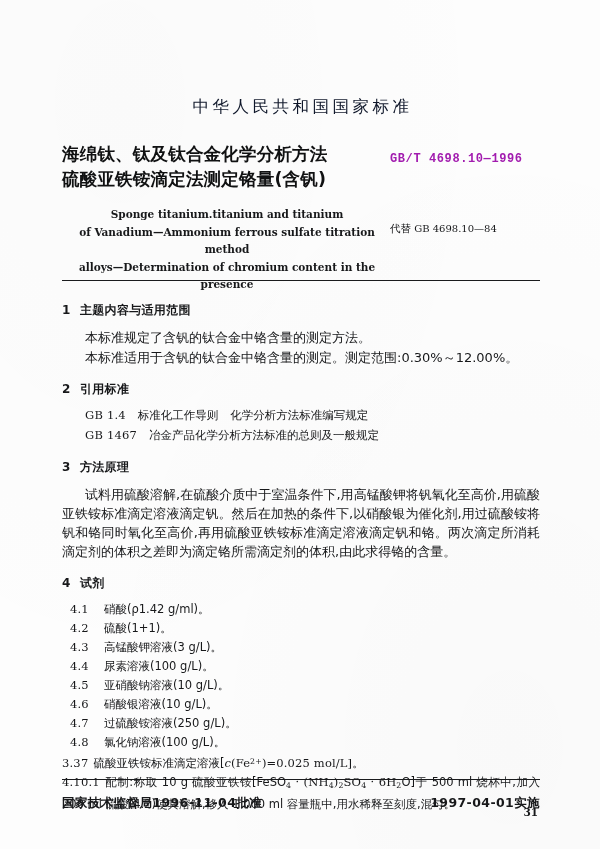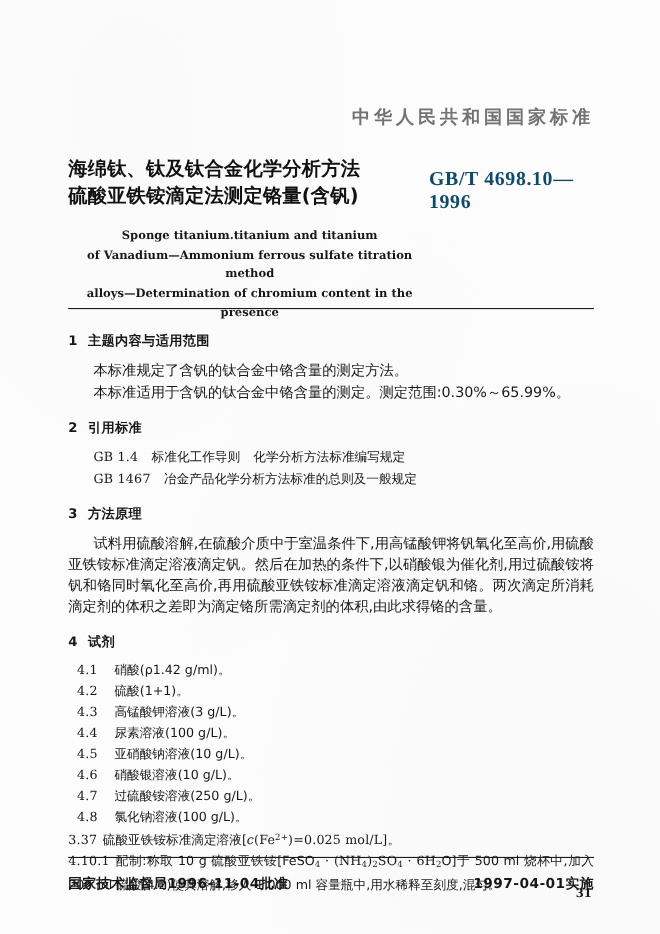--- a/index.html
+++ b/index.html
@@ -33,26 +33,26 @@
     top: 0;
     width: 478px;
     height: 849px;
   }
 
   
   .masthead {
     padding-top: 96px;
   }
   .national-line {
-    text-align: right;
+    text-align: center;
     font-family: "DejaVu Sans", "Liberation Sans", sans-serif;
-    font-weight: bold;
+    font-weight: normal;
     font-size: 16.5px;
     letter-spacing: 3.5px;
-    color: #737373;
+    color: #0f172a;
     padding-left: 3px;
   }
   .title-row {
     position: relative;
     margin-top: 24px;
     height: 52px;
   }
   .title-cn {
     position: absolute;
     left: 0;
@@ -64,25 +64,25 @@
     line-height: 25px;
     letter-spacing: 0.2px;
     color: #101112;
   }
   .std-no {
     position: absolute;
     right: 0;
     top: 10px;
     width: 150px;
     text-align: left;
-    font-family: Liberation Serif, serif;
-    font-weight: bold;
-    font-size: 18px;
+    font-family: Liberation Mono, monospace;
+    font-weight: bold;
+    font-size: 12px;
     letter-spacing: 0.6px;
-    color: #0c4a6e;
+    color: #a21caf;
   }
   .english-row {
     position: relative;
     margin-top: 12px;
     height: 58px;
   }
   .title-en {
     position: absolute;
     left: 0;
     top: 0;
@@ -234,32 +234,36 @@
         </div>
         <div class="std-no">GB/T  4698.10—1996</div>
       </div>
 
       <div class="english-row">
         <div class="title-en">
           <div>Sponge titanium.titanium and titanium</div>
           <div>of Vanadium—Ammonium ferrous sulfate titration method</div>
           <div>alloys—Determination of chromium content in the presence</div>
         </div>
+        <div class="replaces">
+          <span class="cn">代替</span>
+          <span>GB 4698.10—84</span>
+        </div>
       </div>
 
       <div class="rule-top"></div>
     </div>
 
     <div class="body-area">
 
       <div class="sec-head">
         <span class="num">1</span><span>主题内容与适用范围</span>
       </div>
       <p class="para">本标准规定了含钒的钛合金中铬含量的测定方法。</p>
-      <p class="para">本标准适用于含钒的钛合金中铬含量的测定。测定范围:0.30%～65.99%。</p>
+      <p class="para">本标准适用于含钒的钛合金中铬含量的测定。测定范围:0.30%～12.00%。</p>
 
       <div class="sec-head">
         <span class="num">2</span><span>引用标准</span>
       </div>
       <p class="ref-line">
         <span class="code">GB 1.4</span><span class="gap"></span><span>标准化工作导则</span><span class="gap"></span><span>化学分析方法标准编写规定</span>
       </p>
       <p class="ref-line">
         <span class="code">GB 1467</span><span class="gap"></span><span>冶金产品化学分析方法标准的总则及一般规定</span>
       </p>

